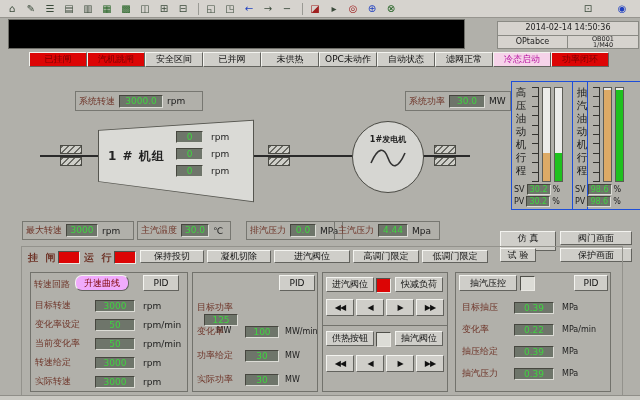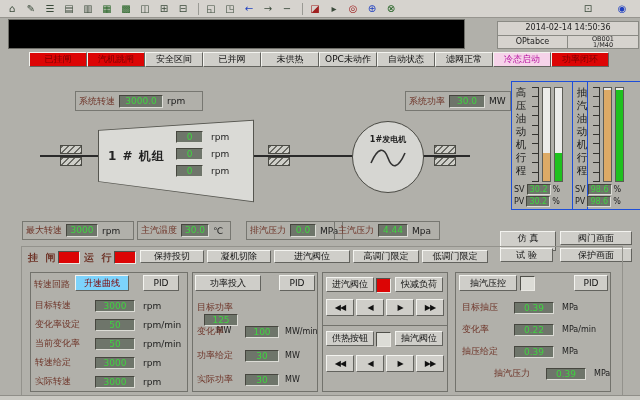--- a/index.html
+++ b/index.html
@@ -61,21 +61,21 @@
   .gauge .fill{position:absolute;left:0;bottom:0;width:100%;}
   .fill.orange{background:#ddaa66;}
   .fill.green{background:#1fc11f;}
   .gauge .svrow{position:absolute;left:2px;height:11px;display:flex;align-items:center;gap:2px;}
   .gauge .svrow .k{font-size:8px;color:#1c1c1c;}
   .gauge .svrow .valuebox{width:24px;font-size:8px;line-height:9px;}
   
   .ind{position:absolute;width:20px;height:11px;background:#dc0505;border:1px solid;border-color:#50504a #eae9e4 #eae9e4 #50504a;}
   .btn{position:absolute;background:#cfcec9;border:1px solid;border-color:#f3f3ef #63635e #63635e #f3f3ef;
        font-size:9px;text-align:center;color:#111;box-sizing:border-box;white-space:nowrap;overflow:hidden;}
-  .btn.red{background:#7dd3fc;color:#7d0000;}
+  .btn.red{background:#f0abfc;color:#7d0000;border-radius:7px;}
   .statlbl{position:absolute;font-size:10px;color:#6e3428;font-weight:bold;letter-spacing:2px;}
   
   .panel{position:absolute;top:272px;height:120px;border:1px solid #72726c;box-sizing:border-box;}
   .frame{position:absolute;left:21px;top:246px;width:600px;height:149px;border:1px solid #93928c;}
   .prow{position:absolute;display:flex;align-items:center;}
   .prow .valuebox{height:12px;}
   .miniind{position:absolute;width:13px;height:13px;background:#dcdcd6;border:1px solid;
            border-color:#50504a #eae9e4 #eae9e4 #50504a;}
   .miniind.red{background:#dc0505;}
   .divline{position:absolute;left:0px;width:100%;height:1px;background:#72726c;}
@@ -239,21 +239,21 @@
     <span class="unit">MPa</span>
   </div>
   <div class="readout" style="left:334px;top:221px;width:106px;height:19px;">
     <span class="lbl">主汽压力</span>
     <span class="valuebox" style="width:30px;">4.44</span>
     <span class="unit">Mpa</span>
   </div>
 
   <div class="btn" style="left:500px;top:231px;width:56px;height:20px;line-height:12px;">仿 真</div>
   <div class="btn" style="left:560px;top:231px;width:72px;height:14px;line-height:12px;">阀门画面</div>
-  <div class="btn" style="left:500px;top:248px;width:53px;height:14px;line-height:12px;">试 验</div>
+  <div class="btn" style="left:500px;top:248px;width:36px;height:14px;line-height:12px;">试 验</div>
   <div class="btn" style="left:560px;top:248px;width:72px;height:14px;line-height:12px;">保护画面</div>
 
   <div class="statlbl" style="left:28px;top:251px;">挂 闸</div>
   <div class="ind" style="left:58px;top:251px;"></div>
   <div class="statlbl" style="left:84px;top:251px;">运 行</div>
   <div class="ind" style="left:114px;top:251px;"></div>
   <div class="btn" style="left:140px;top:250px;width:64px;height:13px;line-height:11px;">保持投切</div>
   <div class="btn" style="left:207px;top:250px;width:64px;height:13px;line-height:11px;">凝机切除</div>
   <div class="btn" style="left:274px;top:250px;width:76px;height:13px;line-height:11px;">进汽阀位</div>
   <div class="btn" style="left:353px;top:250px;width:66px;height:13px;line-height:11px;">高调门限定</div>
@@ -286,21 +286,20 @@
       <span class="unit" style="margin-left:8px;">rpm</span>
     </div>
     <div class="prow" style="left:4px;top:102px;">
       <span class="lbl" style="width:60px;">实际转速</span>
       <span class="valuebox" style="width:40px;">3000</span>
       <span class="unit" style="margin-left:8px;">rpm</span>
     </div>
   </div>
 
   <div class="panel" style="left:192px;width:126px;">
-    <div class="btn" style="left:2px;top:2px;width:66px;height:16px;line-height:14px;">功率投入</div>
     <div class="btn" style="left:86px;top:2px;width:36px;height:16px;line-height:14px;">PID</div>
     <div class="prow" style="left:4px;top:28px;flex-direction:column;">
       <span class="lbl" style="width:48px;">目标功率</span>
       <span class="valuebox" style="width:34px;">125</span>
       <span class="unit" style="margin-left:6px;font-size:8px;">MW</span>
     </div>
     <div class="prow" style="left:4px;top:52px;">
       <span class="lbl" style="width:48px;">变化率</span>
       <span class="valuebox" style="width:34px;">100</span>
       <span class="unit" style="margin-left:6px;font-size:8px;">MW/min</span>
@@ -348,20 +347,20 @@
       <span class="lbl" style="width:52px;">变化率</span>
       <span class="valuebox" style="width:40px;">0.22</span>
       <span class="unit" style="margin-left:8px;font-size:8px;">MPa/min</span>
     </div>
     <div class="prow" style="left:6px;top:72px;">
       <span class="lbl" style="width:52px;">抽压给定</span>
       <span class="valuebox" style="width:40px;">0.39</span>
       <span class="unit" style="margin-left:8px;font-size:8px;">MPa</span>
     </div>
     <div class="prow" style="left:6px;top:94px;">
-      <span class="lbl" style="width:52px;margin-left:32px;">抽汽压力</span>
+      <span class="lbl" style="width:52px;">抽汽压力</span>
       <span class="valuebox" style="width:40px;">0.39</span>
       <span class="unit" style="margin-left:8px;font-size:8px;">MPa</span>
     </div>
   </div>
 
   <div class="bottomstrip"></div>
 </div>
 
 </body></html>

